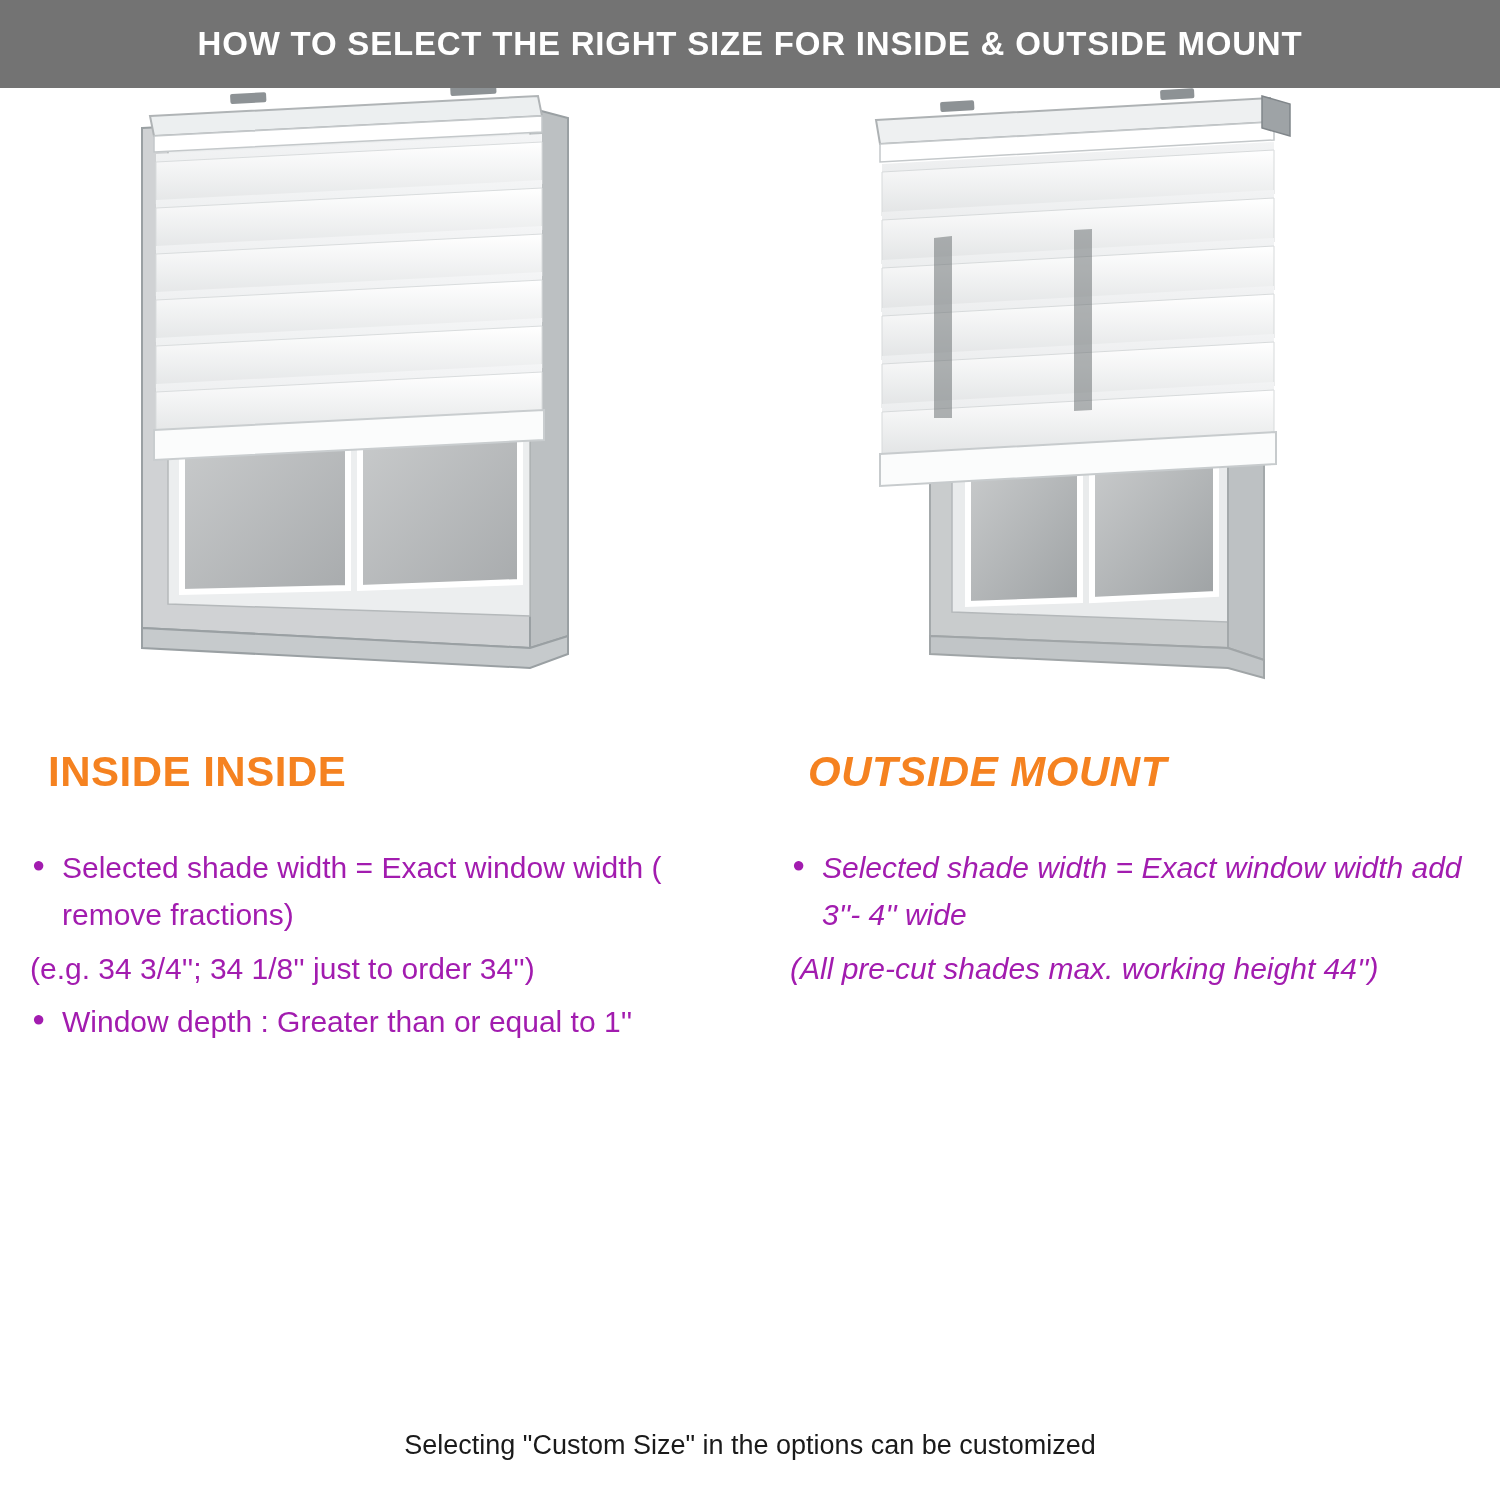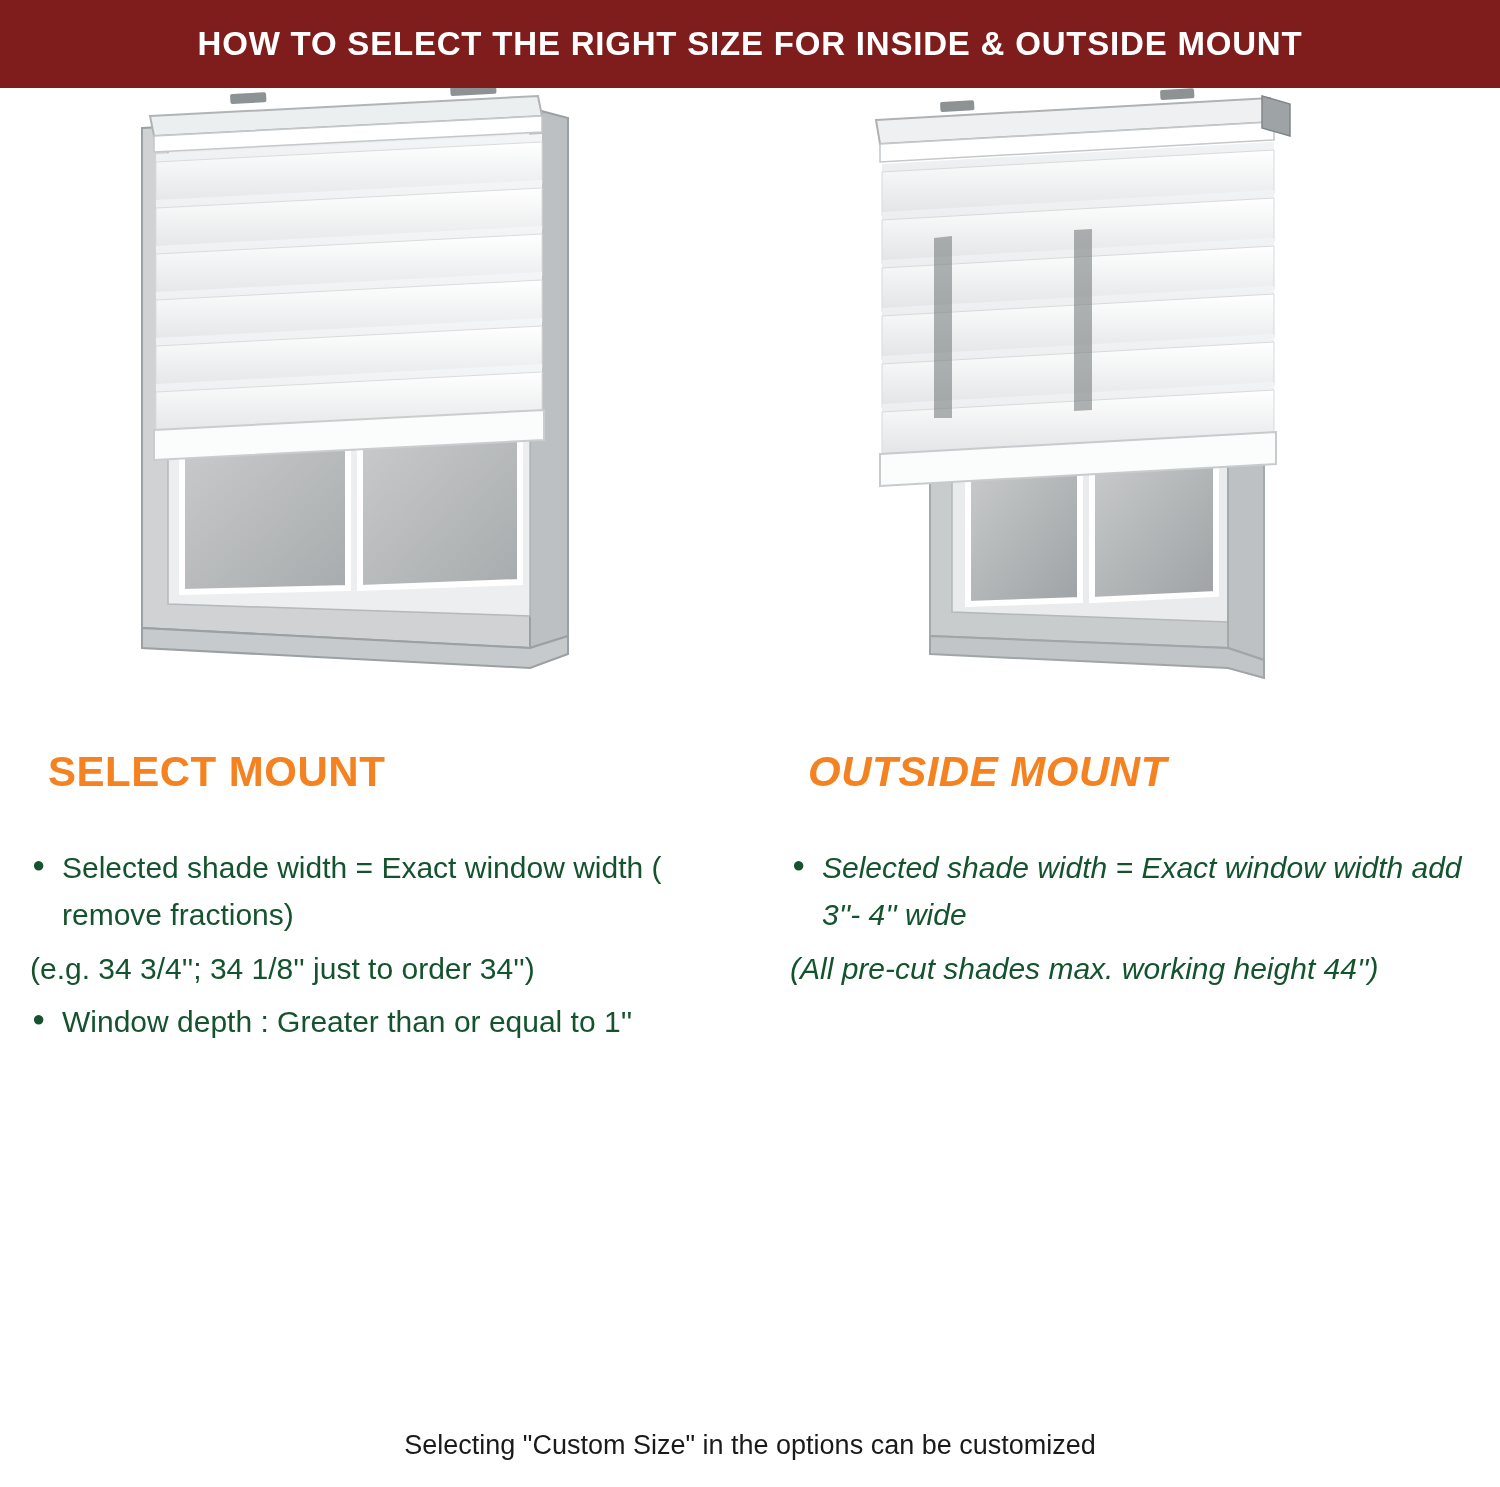--- a/index.html
+++ b/index.html
@@ -10,21 +10,21 @@
     background: #ffffff;
     font-family: "Liberation Sans", sans-serif;
     overflow: hidden;
     position: relative;
   }
 
   
   .banner {
     width: 100%;
     height: 88px;
-    background: #7f1d1d;
+    background: #737373;
     display: flex;
     align-items: center;
     justify-content: center;
   }
   .banner-title {
     color: #ffffff;
     font-size: 33px;
     font-weight: bold;
     letter-spacing: 0.8px;
     text-align: center;
@@ -67,21 +67,21 @@
     margin: 0 0 48px 18px;
   }
   .bullet-list {
     list-style: none;
     margin: 0;
     padding: 0;
   }
   .bullet-list li {
     font-size: 30px;
     line-height: 1.58;
-    color: #14532d;
+    color: #a21caf;
     margin-bottom: 6px;
     position: relative;
     padding-left: 32px;
   }
   .bullet-list li.nobullet { padding-left: 0; }
   .bullet-list li.nobullet::before { content: none; }
   .bullet-list li::before {
     content: "\25CF";
     position: absolute;
     left: 2px;
@@ -229,21 +229,21 @@
       </g>
 
       <polygon points="70,548 368,560 404,572 404,590 368,580 70,566" fill="#c1c5c7" stroke="#a0a5a7" stroke-width="2"></polygon>
     </svg>
   </div>
 </div>
 
 <div class="columns">
 
   <div class="col col-left">
-    <div class="col-title">SELECT MOUNT</div>
+    <div class="col-title">INSIDE INSIDE</div>
     <ul class="bullet-list">
       <li>Selected shade width = Exact window width ( remove fractions)</li>
       <li class="nobullet">(e.g. 34 3/4''; 34 1/8'' just to order 34'')</li>
       <li>Window depth : Greater than or equal to 1''</li>
     </ul>
   </div>
 
   <div class="col col-right">
     <div class="col-title">OUTSIDE MOUNT</div>
     <ul class="bullet-list">

